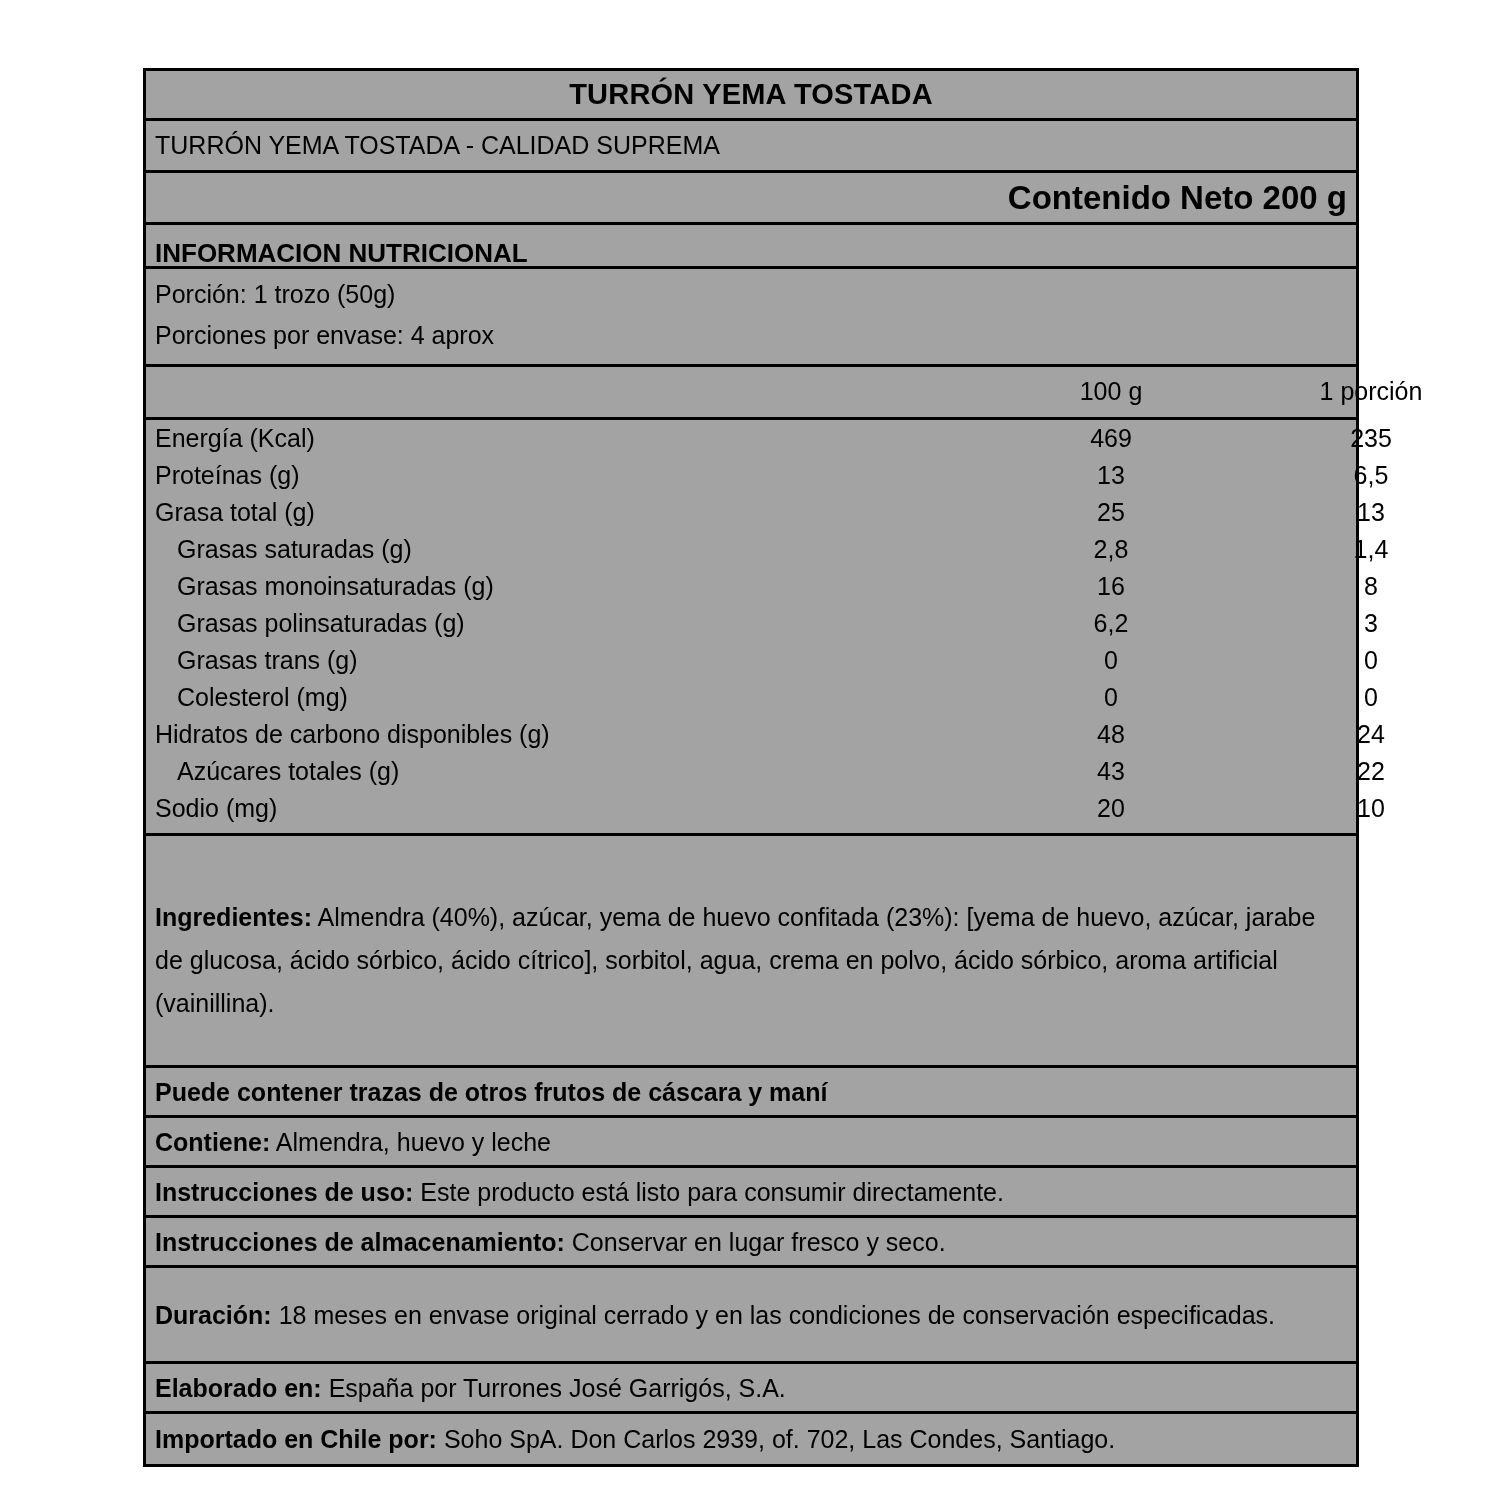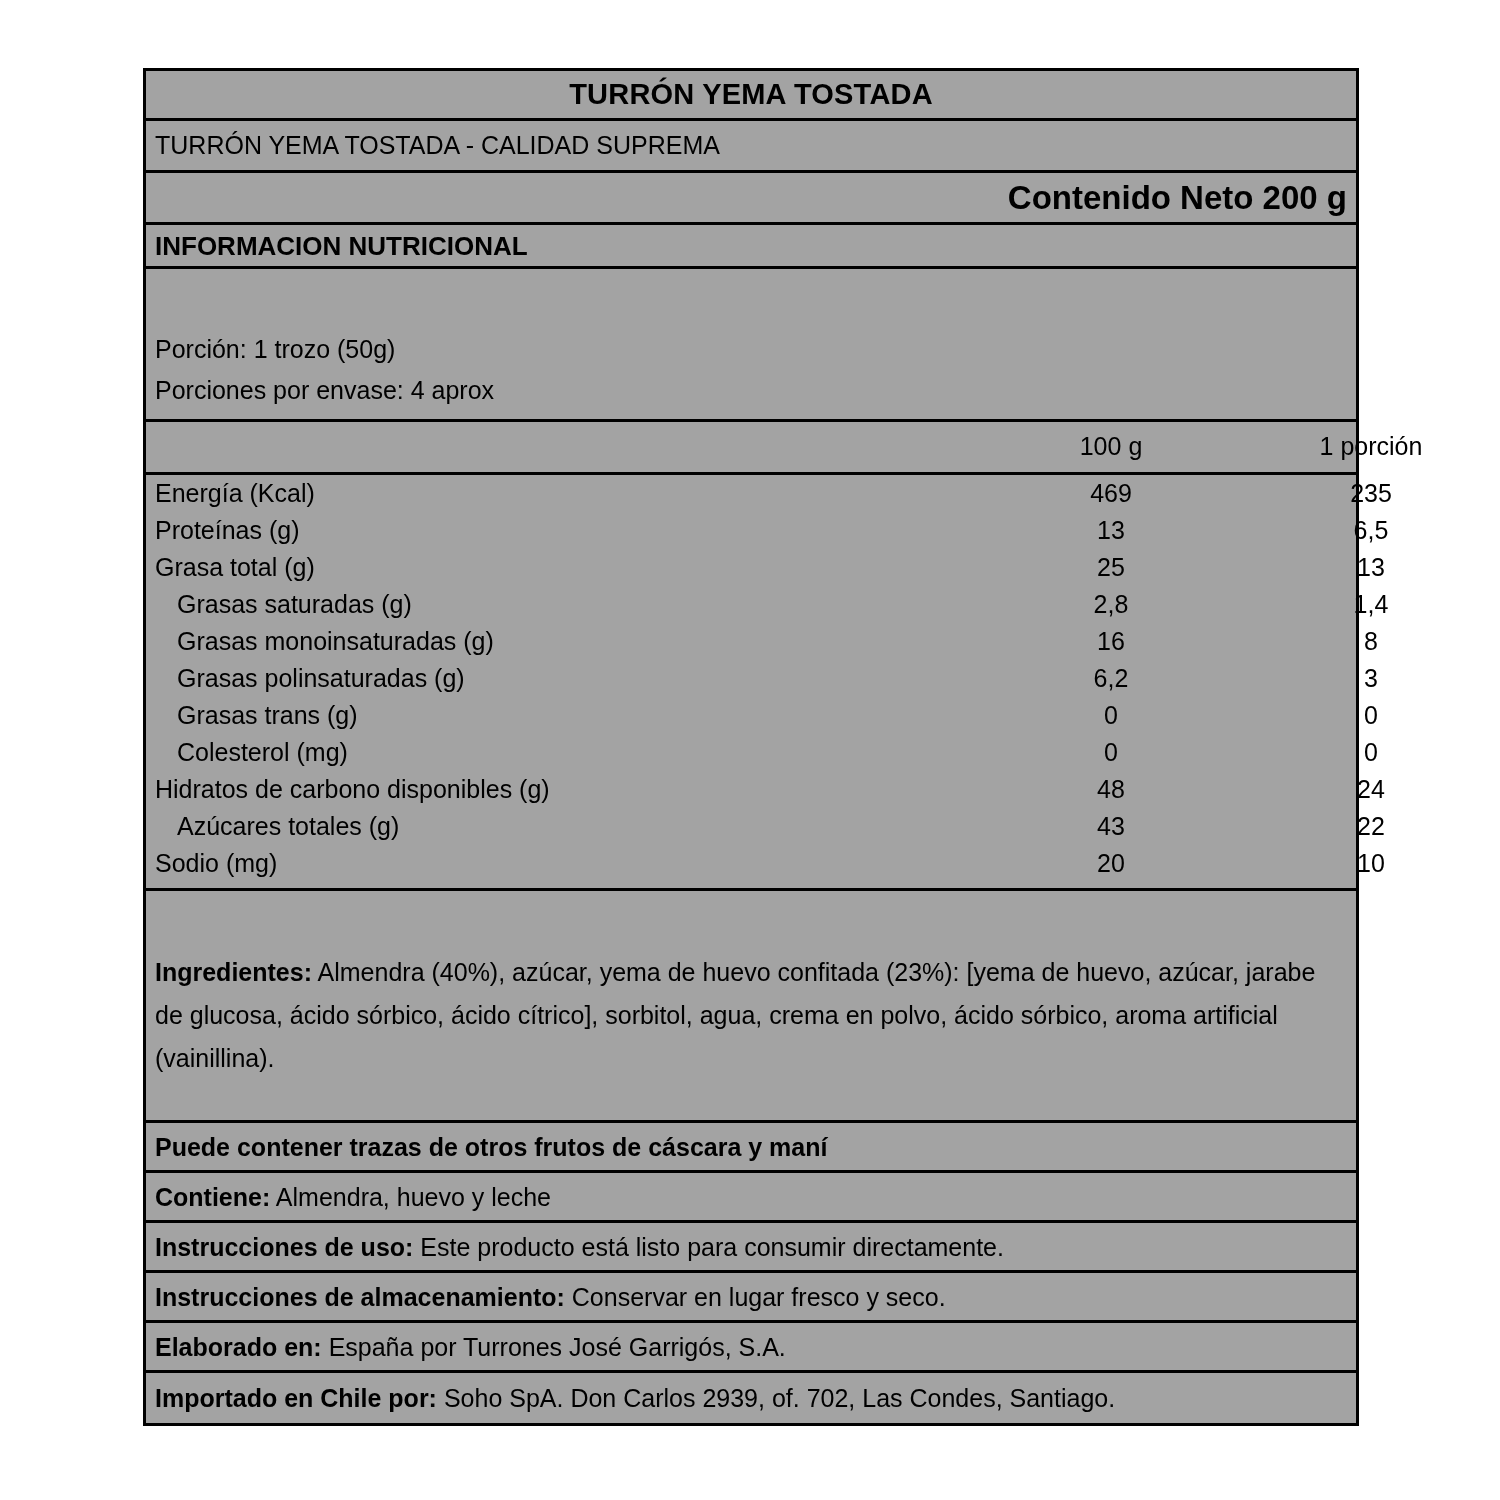--- a/index.html
+++ b/index.html
@@ -82,33 +82,32 @@
     font-size: 33px;
     font-weight: bold;
     line-height: 1;
     margin-left: 31px;
   }
 
   
   .nut-head-row {
     height: 44px;
     display: flex;
-    align-items: center;
+    align-items: flex-end;
   }
   .nut-head {
     font-size: 26px;
     font-weight: bold;
     line-height: 1;
   }
 
   
   .serving-row {
-    padding-top: 14px;
+    padding-top: 5px;
     padding-bottom: 8px;
-    margin-top: 46px;
   }
   .serving-line {
     font-size: 25px;
     line-height: 41px;
   }
 
   
   .colhead-row {
     height: 53px;
     position: relative;
@@ -285,20 +284,23 @@
     </div>
 
     <div class="row stmt-row pad">
       <div class="stmt-text"><b class="lbl">Instrucciones de uso:</b> <span>Este producto está listo para consumir directamente.</span></div>
     </div>
 
     <div class="row stmt-row pad">
       <div class="stmt-text"><b class="lbl">Instrucciones de almacenamiento:</b> <span>Conservar en lugar fresco y seco.</span></div>
     </div>
 
+    <div class="row duration-row pad">
+      <div class="stmt-text"><b class="lbl">Duración:</b> <span>18 meses en envase original cerrado y en las condiciones de conservación especificadas.</span></div>
+    </div>
 
     <div class="row stmt-row pad">
       <div class="stmt-text"><b class="lbl">Elaborado en:</b> <span>España por Turrones José Garrigós, S.A.</span></div>
     </div>
 
     <div class="row stmt-row pad">
       <div class="stmt-text"><b class="lbl">Importado en Chile por:</b> <span>Soho SpA. Don Carlos 2939, of. 702, Las Condes, Santiago.</span></div>
     </div>
 
   </div>

